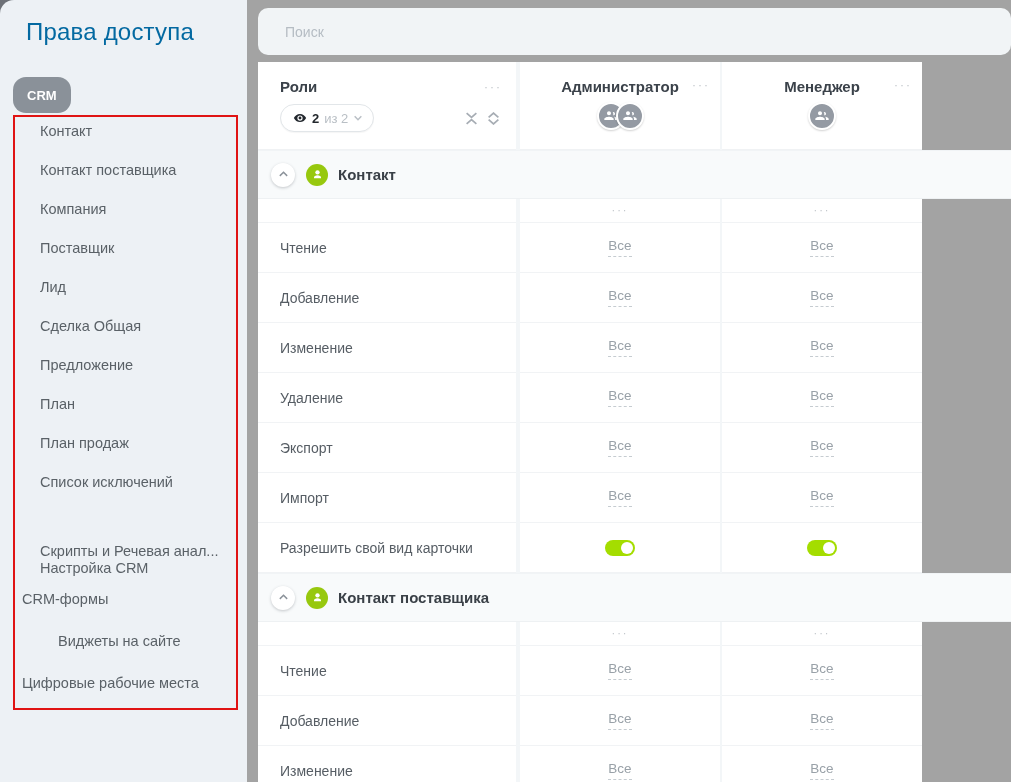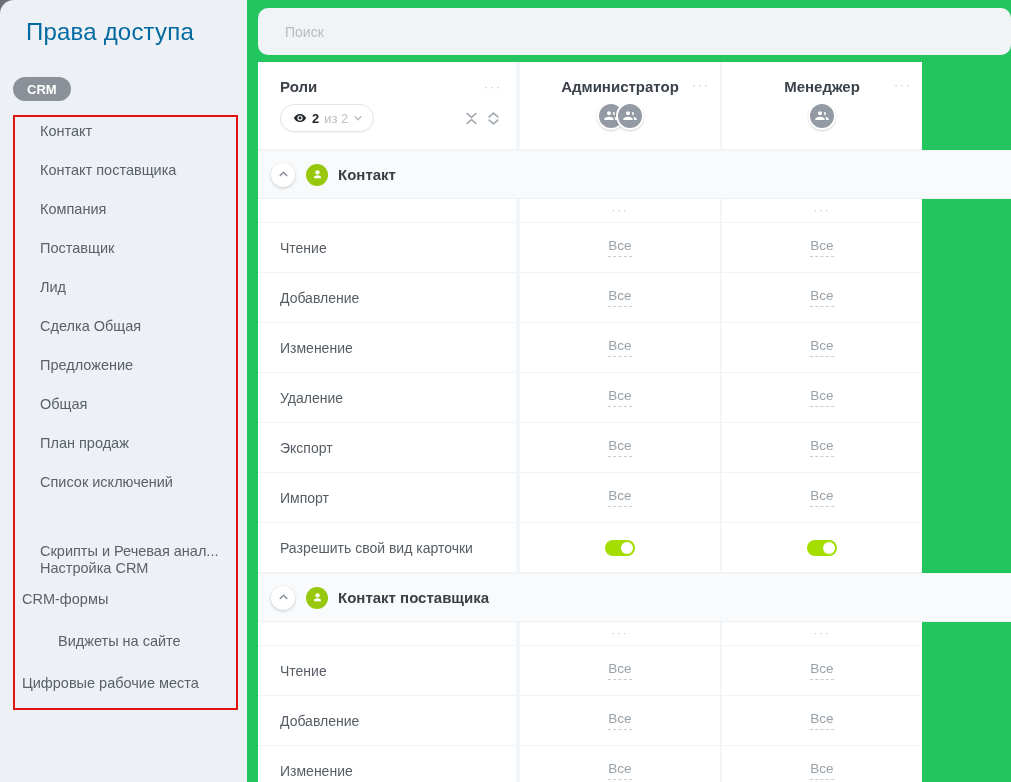--- a/index.html
+++ b/index.html
@@ -5,28 +5,28 @@
   *{box-sizing:border-box;margin:0;padding:0}
   html,body{width:1011px;height:782px;overflow:hidden}
   body{position:relative;background:#fff;font-family:"Liberation Sans","DejaVu Sans",sans-serif;-webkit-font-smoothing:antialiased}
 
   
   .corner{position:absolute;left:0;top:0;width:16px;height:16px;background:#6d7177;z-index:1}
 
   
   .sidebar{position:absolute;left:0;top:0;width:247px;height:782px;background:#edf1f5;border-top-left-radius:14px;z-index:2}
   .sb-title{position:absolute;left:26px;top:18px;font-size:24px;font-weight:400;color:#0369a1;letter-spacing:.2px}
-  .sb-badge{position:absolute;left:13px;top:77px;height:24px;padding:0 14px;background:#8a9199;border-radius:13px;color:#fff;font-size:13px;font-weight:700;display:flex;align-items:center}
+  .sb-badge{position:absolute;left:13px;top:77px;height:36px;padding:0 14px;background:#8a9199;border-radius:13px;color:#fff;font-size:13px;font-weight:700;display:flex;align-items:center}
   .sb-item{position:absolute;transform:translateY(-50%);font-size:14.5px;color:#5a6167;cursor:pointer;white-space:nowrap}
   .sb-item.lvl1{left:40px}
   .sb-item.lvl0{left:22px}
   .red-box{position:absolute;left:13px;top:115px;width:225px;height:595px;border:2px solid #e01313;pointer-events:none;z-index:5}
 
   
-  .content{position:absolute;left:247px;top:0;right:0;bottom:0;background:#22c55e}
+  .content{position:absolute;left:247px;top:0;right:0;bottom:0;background:#a3a3a3}
   .search{position:absolute;left:11px;top:8px;width:calc(100% - 11px);height:47px;background:#f1f4f6;border:none;border-radius:10px;padding:0 16px 0 27px;font-size:14px;color:#39414a;outline:none;font-family:inherit}
   .search::placeholder{color:#b5bcc3}
 
   .table{position:absolute;left:11px;top:62px;right:0;bottom:0}
   .trow{display:flex;width:664px;background:#f3f6f8}
   .c{background:#fff}
   .c0{width:258px}
   .c1,.c2{width:200px;display:flex;align-items:center;justify-content:center}
   .c1{margin-left:4px}
   .c2{margin-left:2px}
@@ -80,21 +80,21 @@
   <div class="sb-title">Права доступа</div>
   <div class="sb-badge">CRM</div>
   <nav id="sidebar-items">
       <div class="sb-item lvl1" style="top: 131px;">Контакт</div>
       <div class="sb-item lvl1" style="top: 170px;">Контакт поставщика</div>
       <div class="sb-item lvl1" style="top: 209px;">Компания</div>
       <div class="sb-item lvl1" style="top: 248px;">Поставщик</div>
       <div class="sb-item lvl1" style="top: 287px;">Лид</div>
       <div class="sb-item lvl1" style="top: 326px;">Сделка Общая</div>
       <div class="sb-item lvl1" style="top: 365px;">Предложение</div>
-      <div class="sb-item lvl1" style="top: 404px;">Общая</div>
+      <div class="sb-item lvl1" style="top: 404px;">План</div>
       <div class="sb-item lvl1" style="top: 443px;">План продаж</div>
       <div class="sb-item lvl1" style="top: 482px;">Список исключений</div>
       <div class="sb-item lvl1" style="top: 551px;">Скрипты и Речевая анал...</div>
       <div class="sb-item lvl1" style="top: 568px;">Настройка CRM</div>
       <div class="sb-item lvl0" style="top: 599px;">CRM-формы</div>
       <div class="sb-item lvl0" style="top: 641px; margin-left: 36px;">Виджеты на сайте</div>
       <div class="sb-item lvl0" style="top: 683px;">Цифровые рабочие места</div>
     </nav>
   <div class="red-box" style="border-color: rgb(224, 19, 19);"></div>
 </aside>

